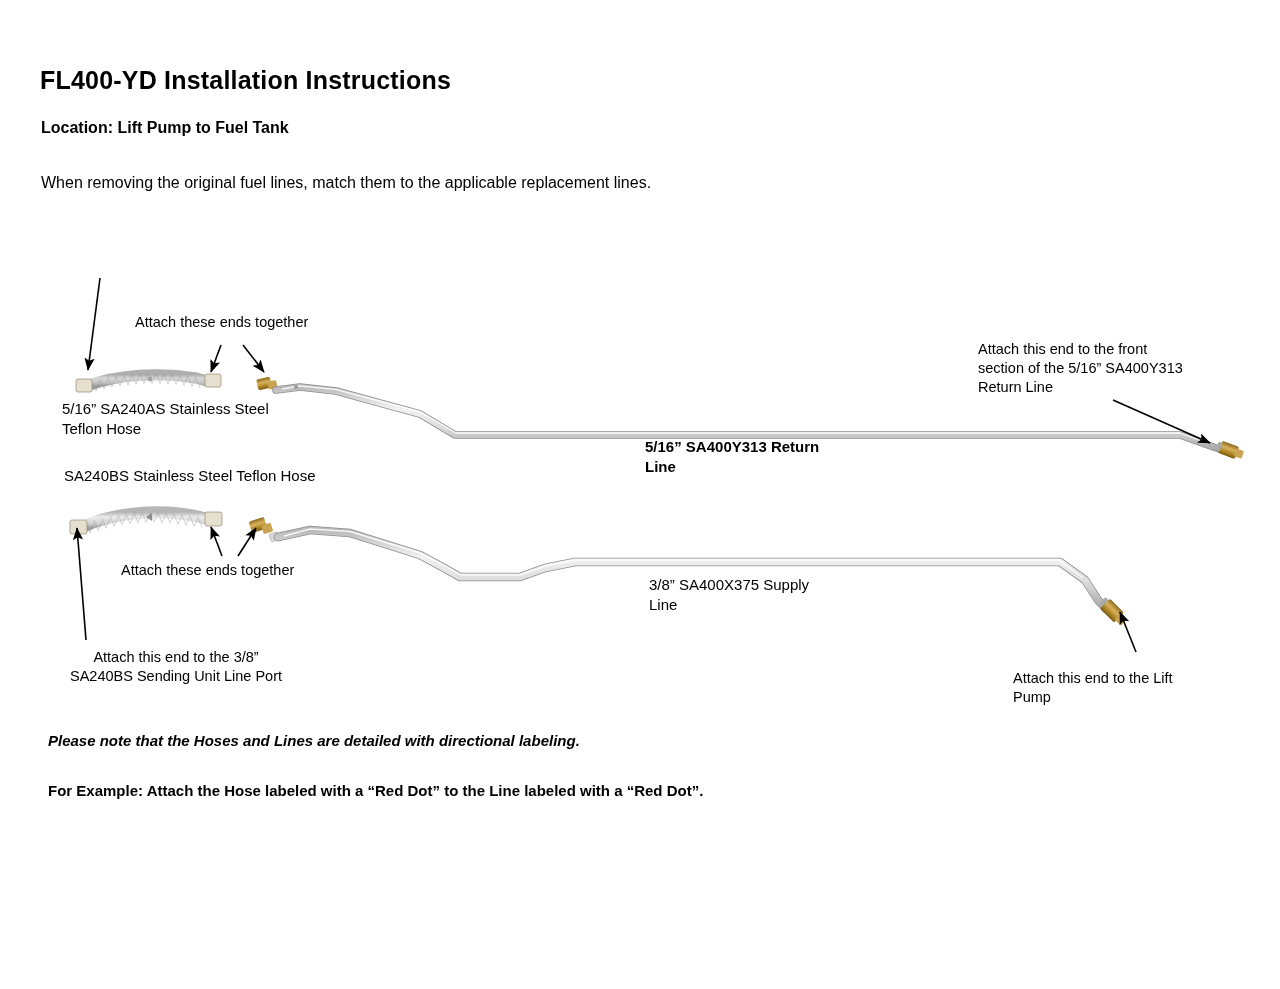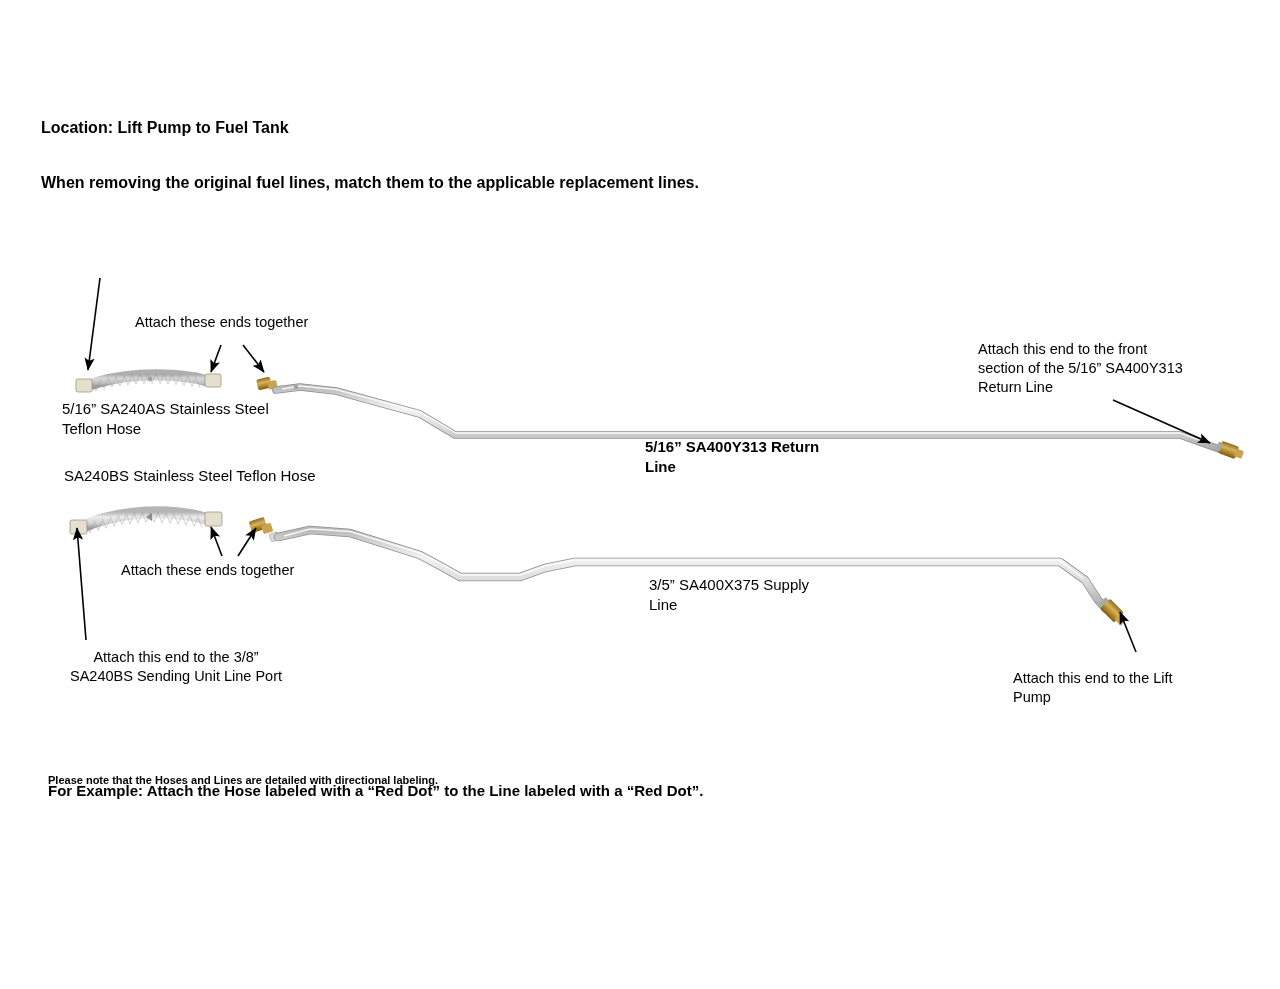--- a/index.html
+++ b/index.html
@@ -37,34 +37,35 @@
   #location {
     left: 41px;
     top: 117px;
     font-size: 16px;
     font-weight: bold;
   }
   #instruction {
     left: 41px;
     top: 172px;
     font-size: 16px;
-    font-weight: bold;
+    font-weight: normal;
   }
   .callout {
     font-size: 14.5px;
     font-weight: normal;
   }
   .partlabel {
     font-size: 15px;
   }
   #note1 {
     left: 48px;
-    top: 773px;
-    font-size: 11px;
-    font-weight: bold;
+    top: 731px;
+    font-size: 15px;
+    font-weight: bold;
+    font-style: italic;
   }
   #note2 {
     left: 48px;
     top: 781px;
     font-size: 15px;
     font-weight: bold;
     text-align: right;
   }
   #c-top-hose-end { left: 60px; top: 230px; }
   #c-ends-together-1 { left: 135px; top: 313px; }
@@ -83,20 +84,21 @@
     width: 1280px;
     height: 989px;
     pointer-events: none;
   }
 </style>
 </head>
 <body>
 
 <div id="sheet">
 
+  <div class="txt" id="title">FL400-YD Installation Instructions</div>
   <div class="txt" id="location">Location: Lift Pump to Fuel Tank</div>
   <div class="txt" id="instruction">When removing the original fuel lines, match them to the applicable replacement lines.</div>
 
   <svg class="art" viewBox="0 0 1280 989">
     <defs>
       <linearGradient id="tubeGrad" x1="0" y1="0" x2="0" y2="1">
         <stop offset="0%" stop-color="#b9b9b9"></stop>
         <stop offset="35%" stop-color="#f2f2f2"></stop>
         <stop offset="65%" stop-color="#dcdcdc"></stop>
         <stop offset="100%" stop-color="#a8a8a8"></stop>
@@ -208,19 +210,19 @@
   <div class="txt callout" id="c-bottom-hose-end">Attach this end to the 3/8”
 SA240BS Sending Unit Line Port</div>
   <div class="txt callout" id="c-lift-pump">Attach this end to the Lift
 Pump</div>
 
   <div class="txt partlabel" id="l-hose-a">5/16” SA240AS Stainless Steel
 Teflon Hose</div>
   <div class="txt partlabel" id="l-hose-b">SA240BS Stainless Steel Teflon Hose</div>
   <div class="txt partlabel" id="l-return-line">5/16” SA400Y313 Return
 Line</div>
-  <div class="txt partlabel" id="l-supply-line">3/5” SA400X375 Supply
+  <div class="txt partlabel" id="l-supply-line">3/8” SA400X375 Supply
 Line</div>
 
   <div class="txt" id="note1">Please note that the Hoses and Lines are detailed with directional labeling.</div>
   <div class="txt" id="note2">For Example: Attach the Hose labeled with a “Red Dot” to the Line labeled with a “Red Dot”.</div>
 
 </div>
 
 </body></html>

